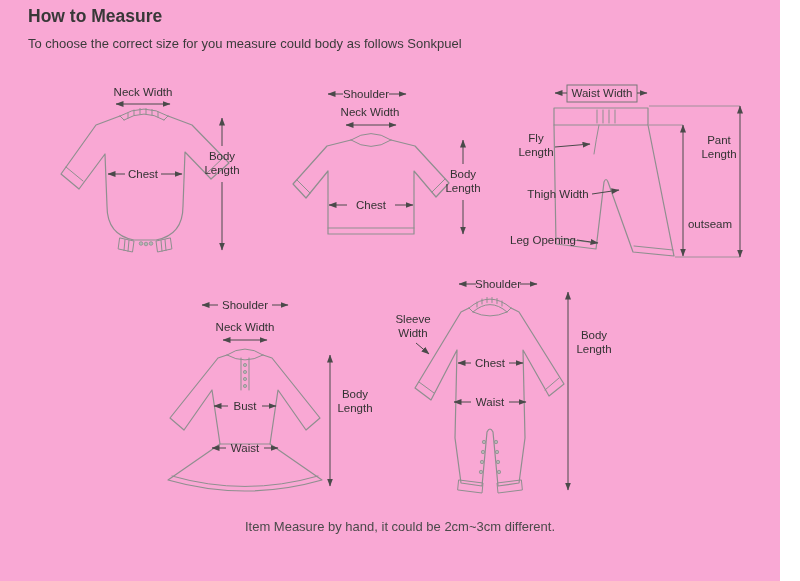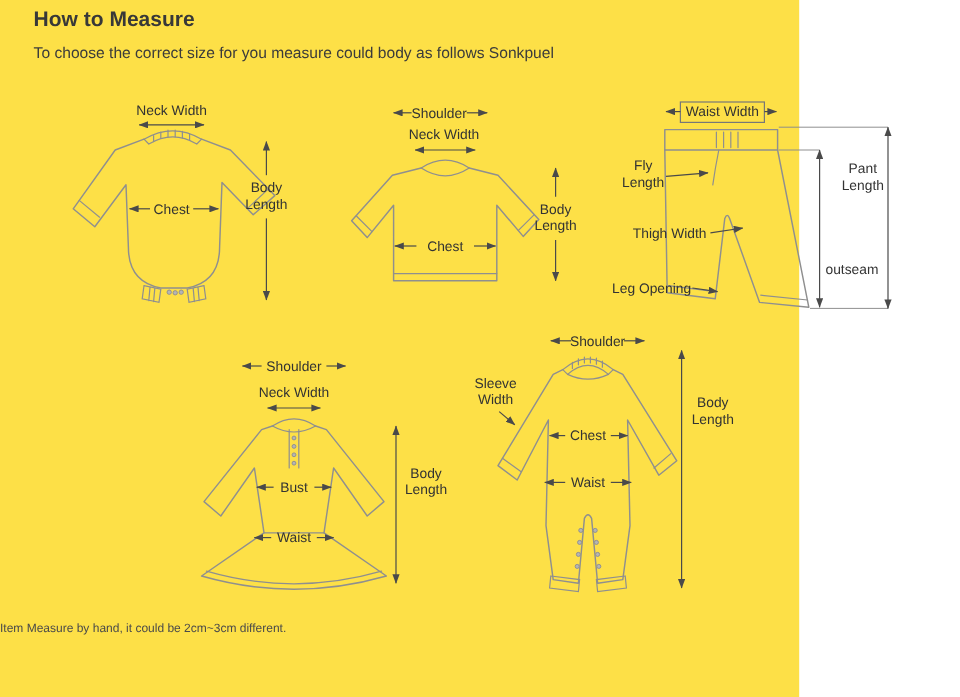--- a/index.html
+++ b/index.html
@@ -1,21 +1,21 @@
 <!DOCTYPE html>
 <html><head>
 <meta charset="utf-8">
 <style>
   * { margin:0; padding:0; box-sizing:border-box; }
   html,body { background:#fff; }
   body { width:800px; height:581px; font-family:"Liberation Sans", sans-serif; position:relative; overflow:hidden; }
-  .page { position:relative; width:666px; height:581px; background:#fde047; }
+  .page { position:relative; width:780px; height:581px; background:#f9a8d4; }
   .title { position:absolute; left:28px; top:6px; font-size:17.5px; color:#383838; }
   .subtitle { position:absolute; left:28px; top:36px; font-size:13px; color:#3b3b3b; }
-  .footer-note { position:absolute; left:0; top:519px; width:800px; font-size:10px; color:#4a4a4a; }
+  .footer-note { position:absolute; left:0; top:519px; width:800px; text-align:center; font-size:13px; color:#4a4a4a; }
   svg.diag { position:absolute; overflow:visible; }
   svg text { font-size:11.5px; fill:#333; }
   .dim { stroke:#4a4a4a; stroke-width:1; fill:none; }
   .guide { stroke:#8a8a8a; stroke-width:0.8; fill:none; }
   .garm { stroke:#8f8f8f; stroke-width:1.2; fill:none; stroke-linejoin:round; stroke-linecap:round; }
   .garm2 { stroke:#8f8f8f; stroke-width:1; fill:none; stroke-linecap:round; }
   .snap { fill:#b5b5b5; stroke:#8f8f8f; stroke-width:0.8; }
   .box { stroke:#777; fill:none; stroke-width:1; }
 </style>
 </head>

